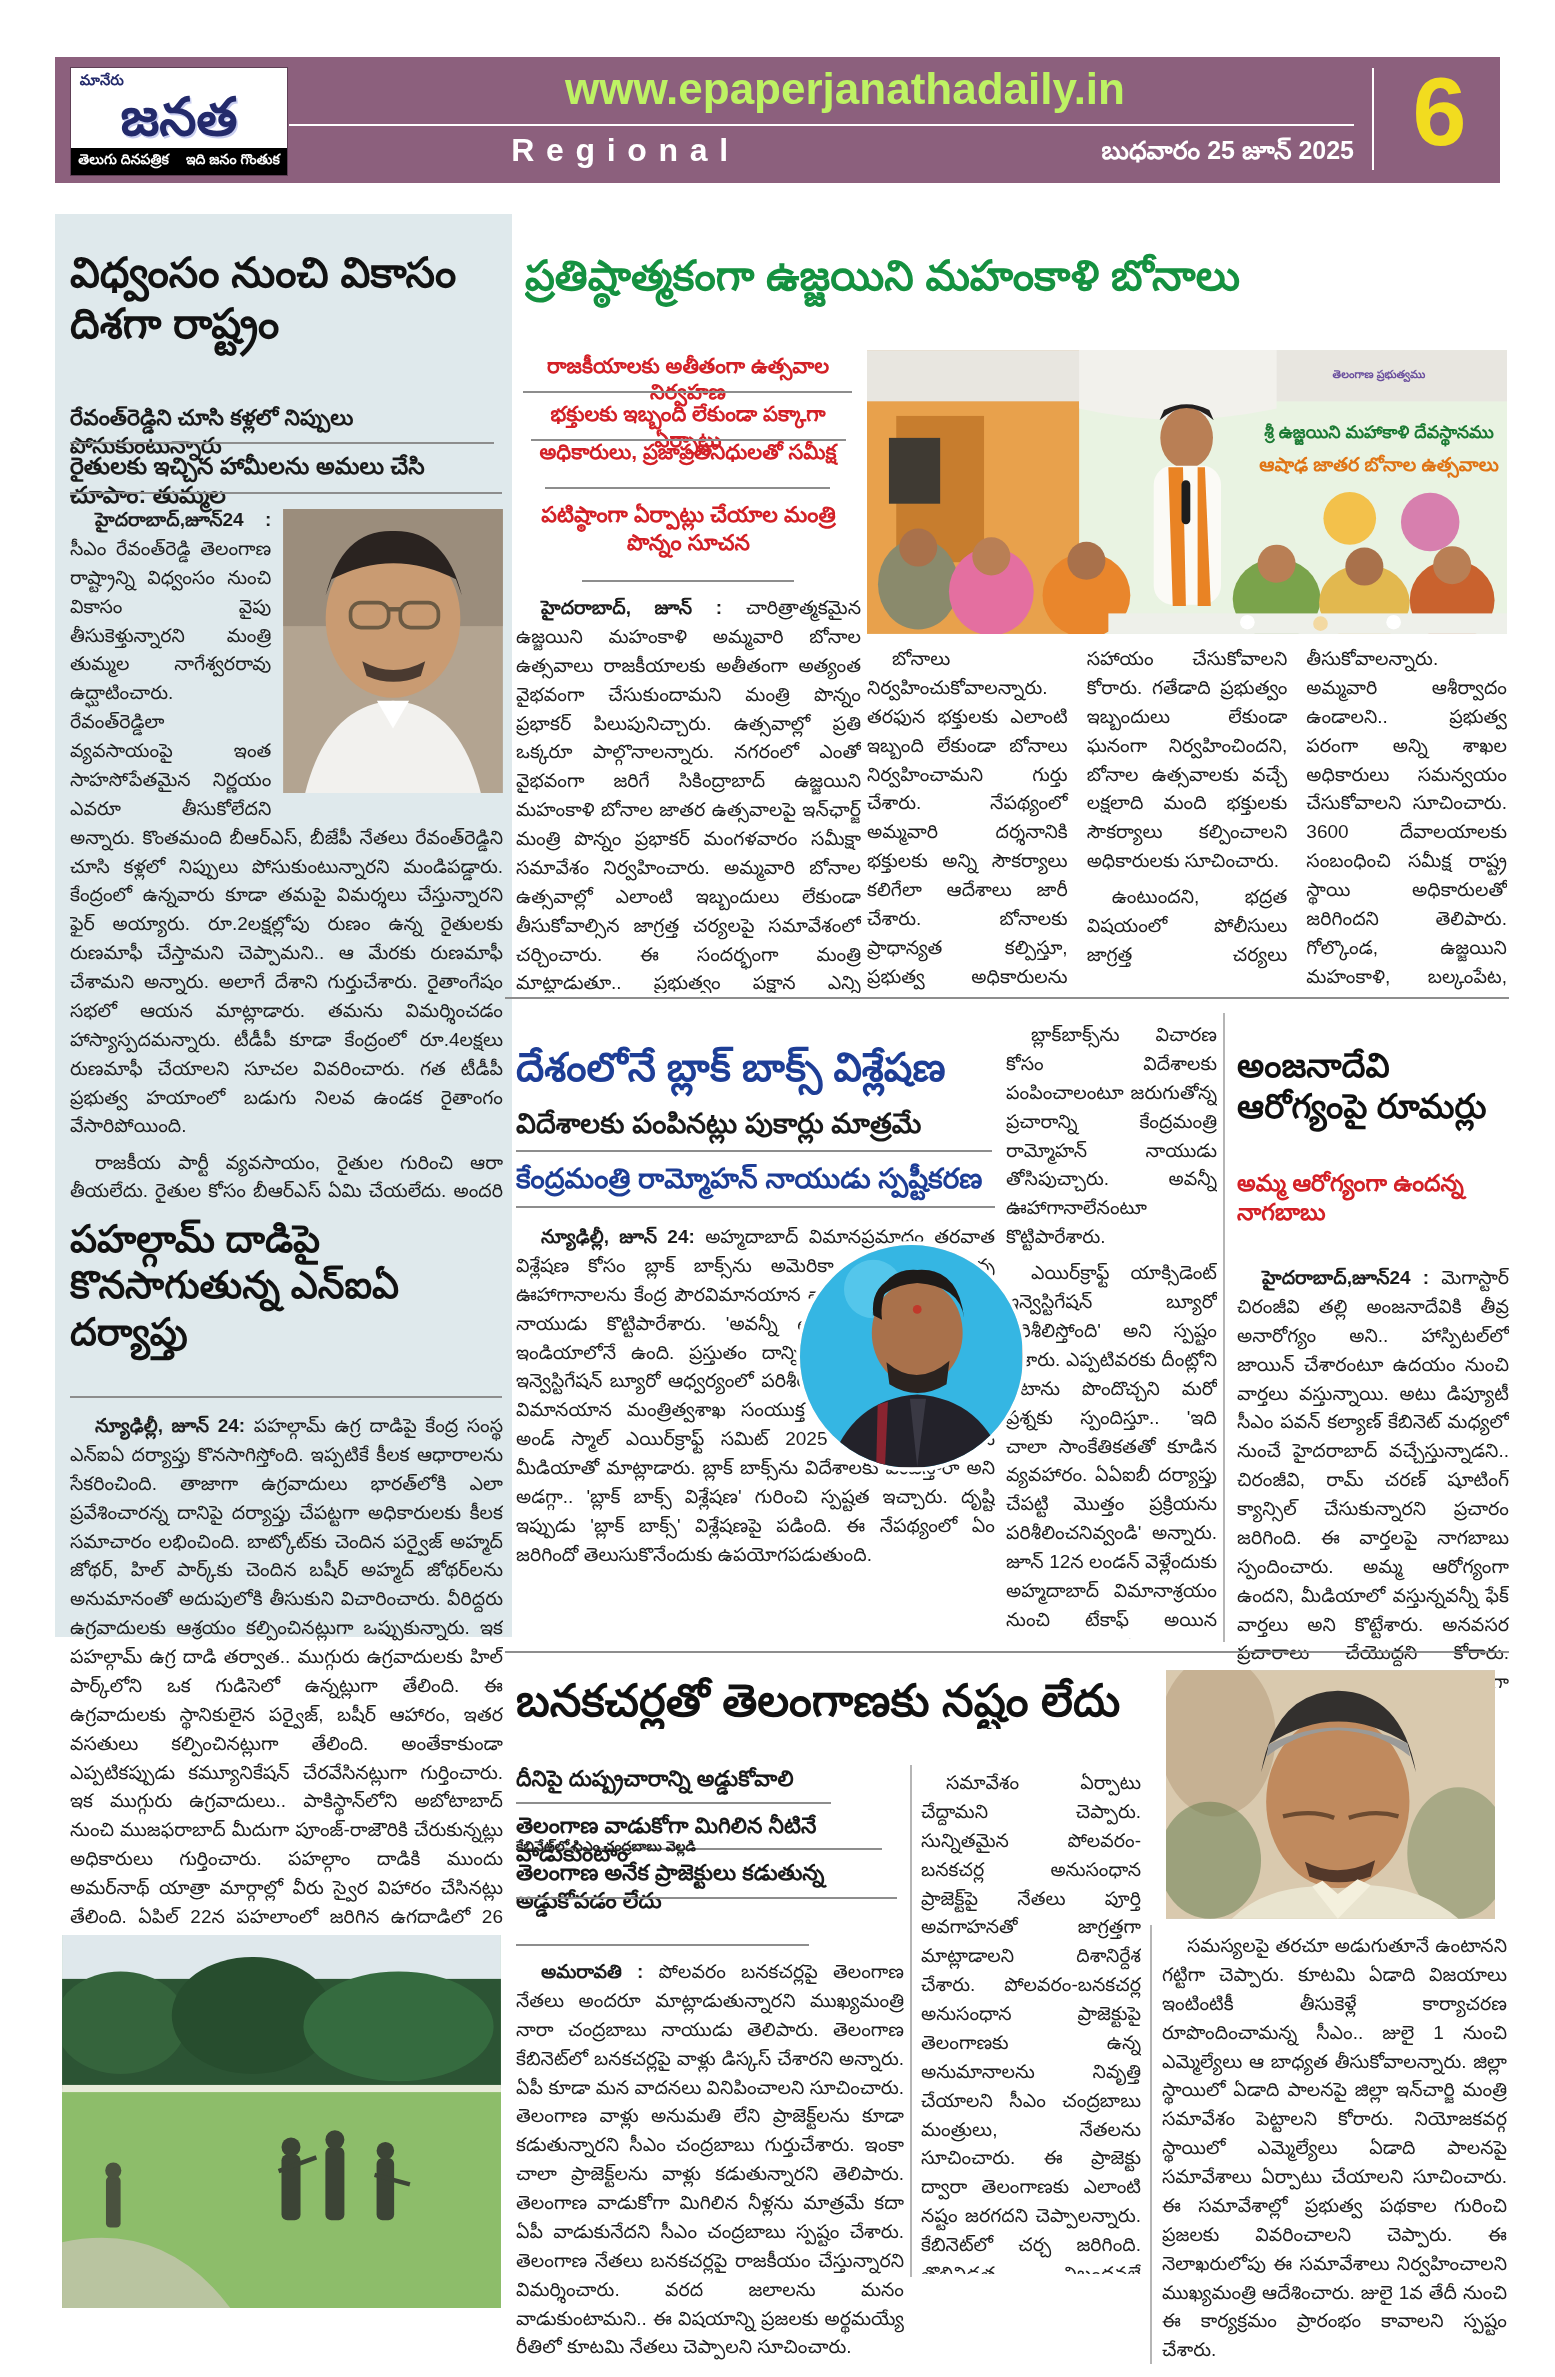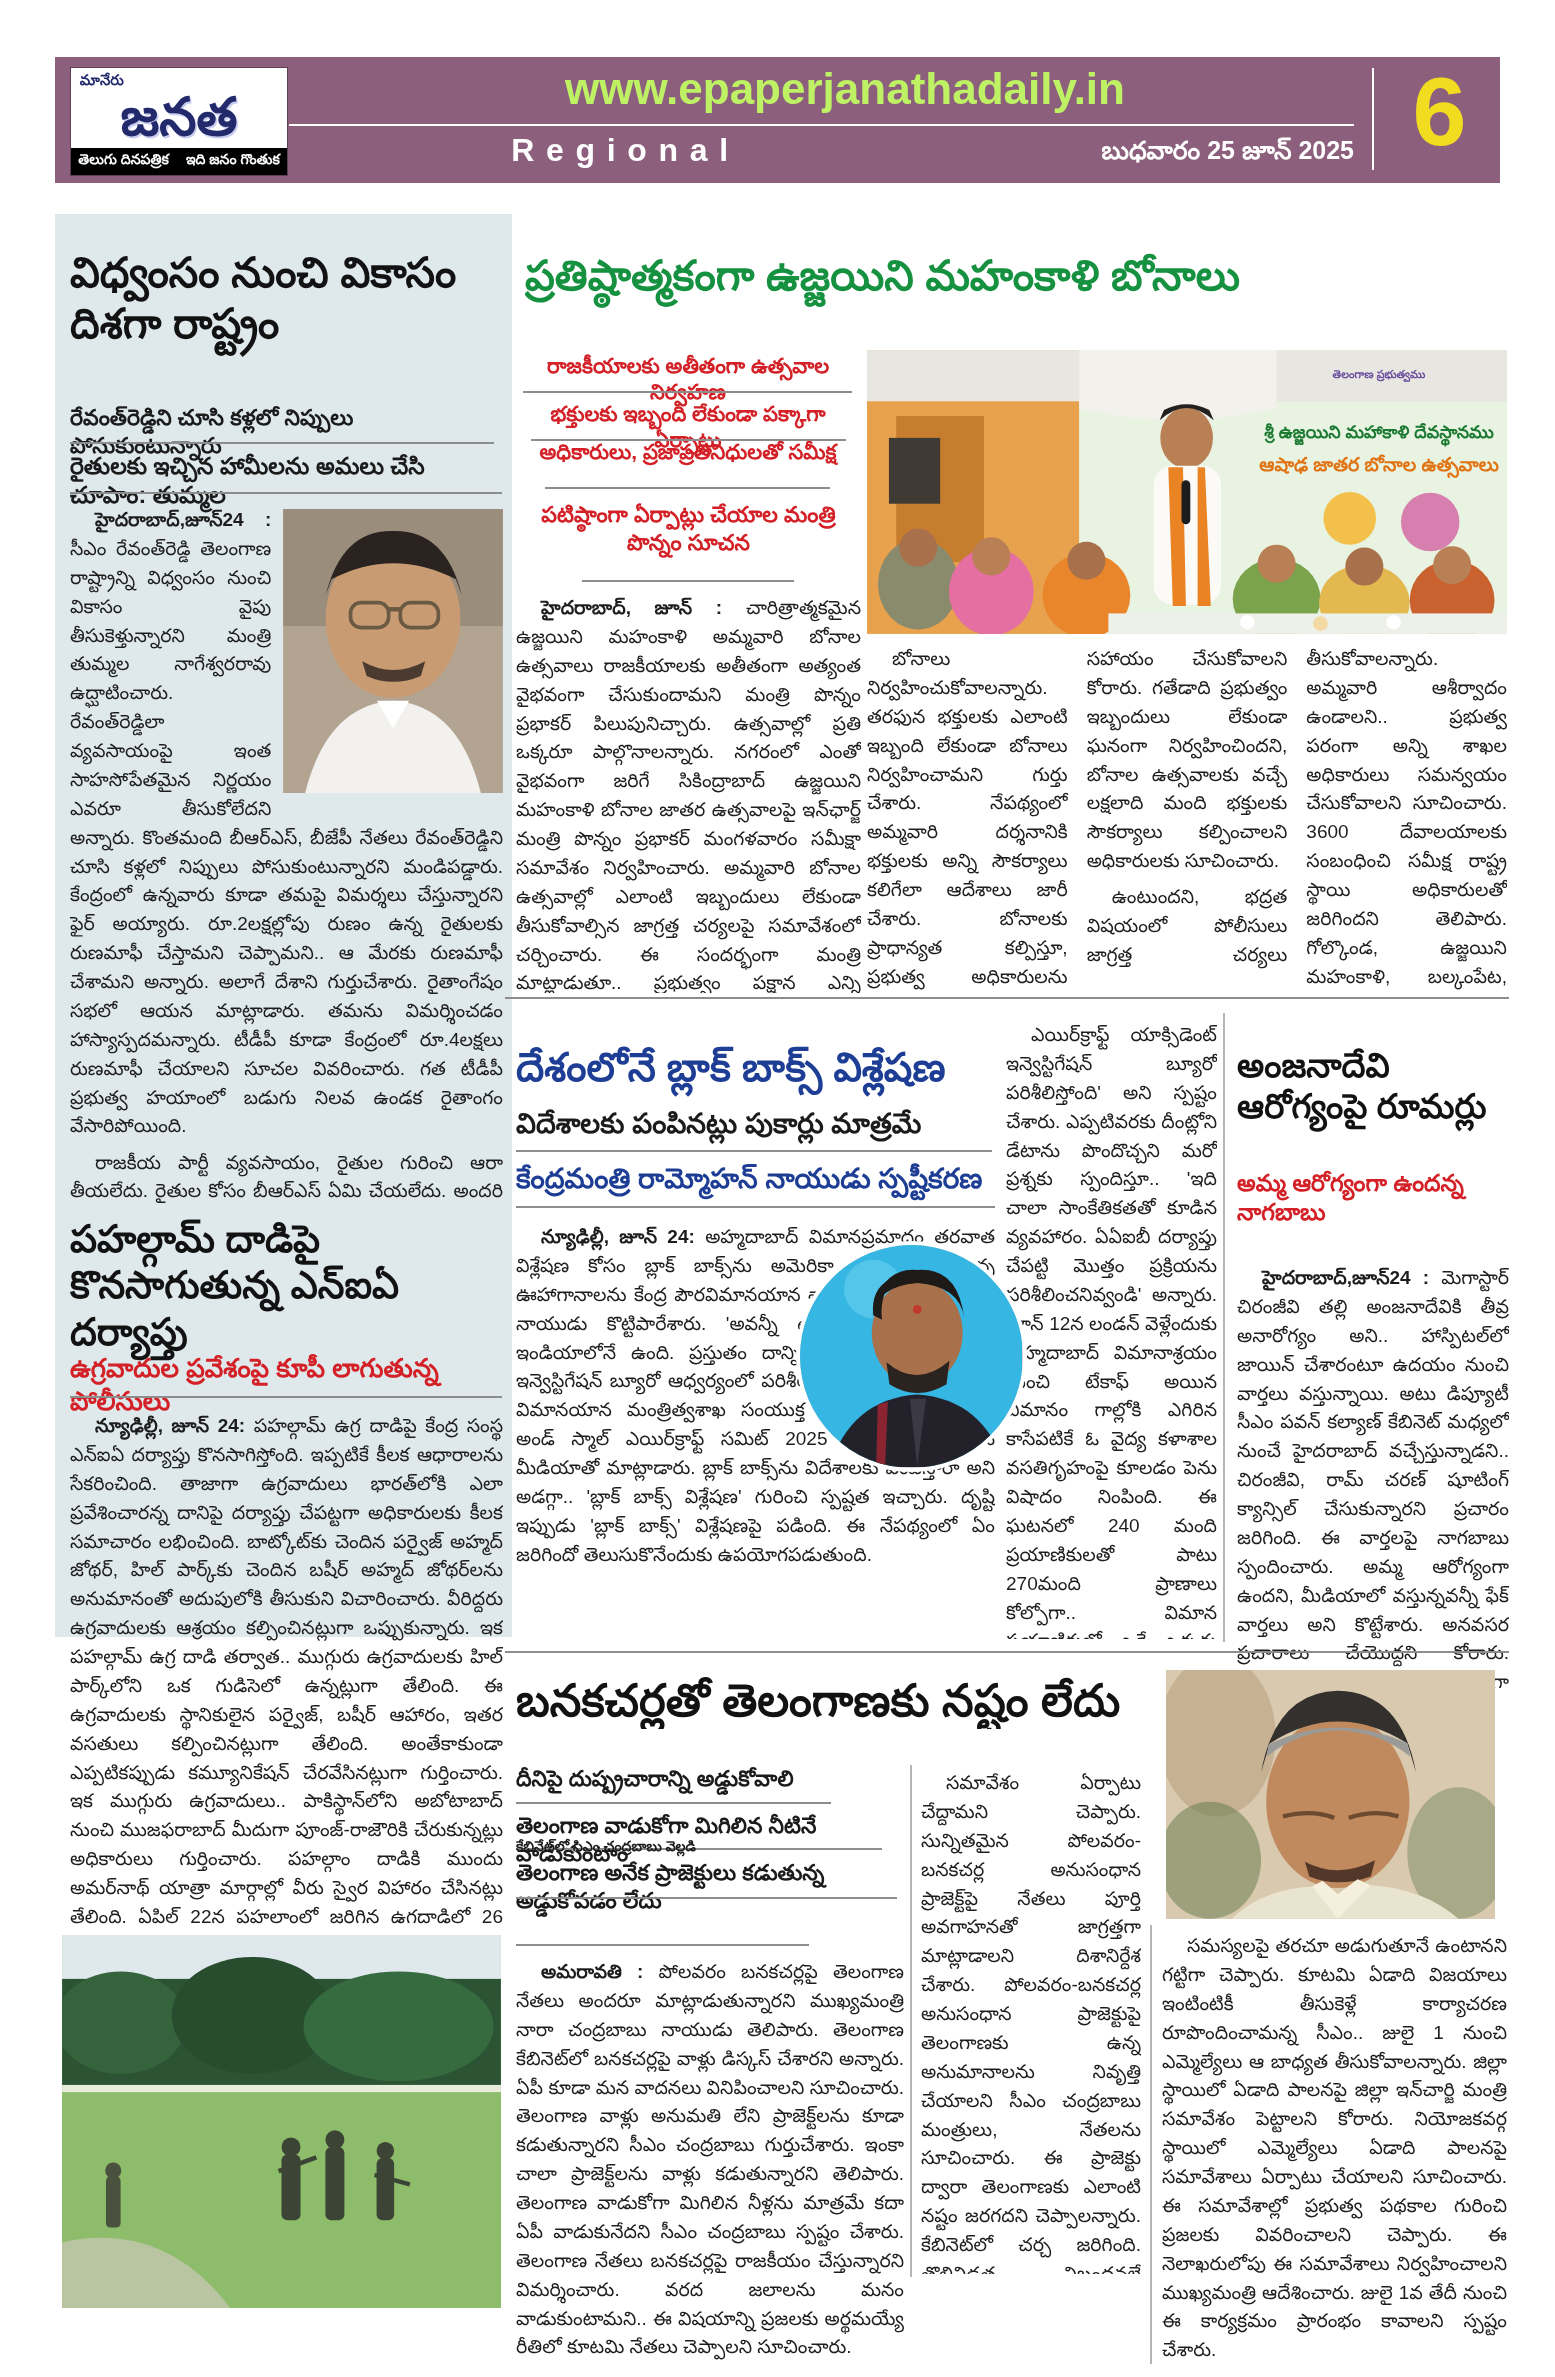--- a/index.html
+++ b/index.html
@@ -84,21 +84,20 @@
         <path d="M108 208 Q150 232 194 208 L188 228 Q150 244 114 228 Z" fill="#4a3a30"></path>
         <path d="M30 388 Q60 268 150 262 Q240 268 270 388 Z" fill="#f2f1ee"></path>
         <path d="M128 262 L150 300 L172 262 Z" fill="#ffffff"></path>
       </svg>
     </div>
     <p><span class="dl">హైదరాబాద్,జూన్24 :</span> <span>సీఎం రేవంత్‌రెడ్డి తెలంగాణ రాష్ట్రాన్ని విధ్వంసం నుంచి వికాసం వైపు తీసుకెళ్తున్నారని మంత్రి తుమ్మల నాగేశ్వరరావు ఉద్ఘాటించారు. రేవంత్‌రెడ్డిలా వ్యవసాయంపై ఇంత సాహసోపేతమైన నిర్ణయం ఎవరూ తీసుకోలేదని అన్నారు. కొంతమంది బీఆర్ఎస్, బీజేపీ నేతలు రేవంత్‌రెడ్డిని చూసి కళ్లలో నిప్పులు పోసుకుంటున్నారని మండిపడ్డారు. కేంద్రంలో ఉన్నవారు కూడా తమపై విమర్శలు చేస్తున్నారని ఫైర్ అయ్యారు. రూ.2లక్షల్లోపు రుణం ఉన్న రైతులకు రుణమాఫీ చేస్తామని చెప్పామని.. ఆ మేరకు రుణమాఫీ చేశామని అన్నారు. అలాగే దేశాని గుర్తుచేశారు. రైతాంగేషం సభలో ఆయన మాట్లాడారు. తమను విమర్శించడం హాస్యాస్పదమన్నారు. టీడీపీ కూడా కేంద్రంలో రూ.4లక్షలు రుణమాఫీ చేయాలని సూచల వివరించారు. గత టీడీపీ ప్రభుత్వ హయాంలో బడుగు నిలవ ఉండక రైతాంగం వేసారిపోయింది.</span></p>
     <p><span>రాజకీయ పార్టీ వ్యవసాయం, రైతుల గురించి ఆరా తీయలేదు. రైతుల కోసం బీఆర్ఎస్ ఏమి చేయలేదు. అందరి ఖాతాల్లో రూ.9000 కోట్లు వేస్తామని చెప్పామని.. అలానే వేశాం అని పేర్కొన్నారు.</span></p>
   </div>
 
   <div class="abs h-black" style="left:70px;top:1216px;width:432px;font-size:38px;">పహల్గామ్ దాడిపై కొనసాగుతున్న ఎన్ఐఏ దర్యాప్తు</div>
-  <div class="abs sub-red" style="left:70px;top:1352px;width:432px;font-size:26px;">ఉగ్రవాదుల ప్రవేశంపై కూపీ లాగుతున్న పోలీసులు</div>
   <div class="abs rule" style="left:70px;top:1396px;width:432px;"></div>
   <div class="abs bt" style="left:70px;top:1412px;width:433px;height:512px;">
     <p><span class="dl">న్యూఢిల్లీ, జూన్ 24:</span> <span>పహల్గామ్ ఉగ్ర దాడిపై కేంద్ర సంస్థ ఎన్ఐఏ దర్యాప్తు కొనసాగిస్తోంది. ఇప్పటికే కీలక ఆధారాలను సేకరించింది. తాజాగా ఉగ్రవాదులు భారత్‌లోకి ఎలా ప్రవేశించారన్న దానిపై దర్యాప్తు చేపట్టగా అధికారులకు కీలక సమాచారం లభించింది. బాట్కోట్‌కు చెందిన పర్వైజ్ అహ్మద్ జోథర్, హిల్ పార్క్‌కు చెందిన బషీర్ అహ్మద్ జోథర్‌లను అనుమానంతో అదుపులోకి తీసుకుని విచారించారు. వీరిద్దరు ఉగ్రవాదులకు ఆశ్రయం కల్పించినట్లుగా ఒప్పుకున్నారు. ఇక పహల్గామ్ ఉగ్ర దాడి తర్వాత.. ముగ్గురు ఉగ్రవాదులకు హిల్ పార్క్‌లోని ఒక గుడిసెలో ఉన్నట్లుగా తేలింది. ఈ ఉగ్రవాదులకు స్థానికులైన పర్వైజ్, బషీర్ ఆహారం, ఇతర వసతులు కల్పించినట్లుగా తేలింది. అంతేకాకుండా ఎప్పటికప్పుడు కమ్యూనికేషన్ చేరవేసినట్లుగా గుర్తించారు. ఇక ముగ్గురు ఉగ్రవాదులు.. పాకిస్థాన్‌లోని అబోటాబాద్ నుంచి ముజఫరాబాద్ మీదుగా పూంజ్-రాజౌరికి చేరుకున్నట్లు అధికారులు గుర్తించారు. పహల్గాం దాడికి ముందు అమర్‌నాథ్ యాత్రా మార్గాల్లో వీరు స్వైర విహారం చేసినట్లు తేలింది. ఏప్రిల్ 22న పహల్గాంలో జరిగిన ఉగ్రదాడిలో 26 మంది పర్యాటకులు ప్రాణాలు కోల్పోయిన విషయం తెలిసిందే. మొత్తంగా ఈ ఘటనపై ఎన్ఐఏ దర్యాప్తు ముమ్మరంగా సాగుతోంది.</span></p>
   </div>
   <div class="abs photo" style="left:62px;top:1935px;width:439px;height:373px;">
     <svg width="439" height="373" viewBox="0 0 600 510">
       <rect width="600" height="510" fill="#9fca7f"></rect>
       <rect x="0" y="0" width="600" height="90" fill="#dfe8ec"></rect>
       <rect x="0" y="60" width="600" height="150" fill="#2c5434"></rect>
       <ellipse cx="80" cy="120" rx="90" ry="70" fill="#35643c"></ellipse>
@@ -190,20 +189,21 @@
   <div class="abs h-blue" style="left:516px;top:1045px;width:483px;font-size:40px;">దేశంలోనే బ్లాక్ బాక్స్ విశ్లేషణ</div>
   <div class="abs sub-dark" style="left:516px;top:1106px;width:479px;font-size:28px;">విదేశాలకు పంపినట్లు పుకార్లు మాత్రమే</div>
   <div class="abs rule" style="left:516px;top:1150px;width:476px;"></div>
   <div class="abs sub-blue" style="left:516px;top:1161px;width:483px;font-size:28px;">కేంద్రమంత్రి రామ్మోహన్ నాయుడు స్పష్టీకరణ</div>
   <div class="abs rule" style="left:516px;top:1206px;width:479px;"></div>
 
   <div class="abs bt" style="left:516px;top:1223px;width:479px;height:416px;">
     <p><span class="dl">న్యూఢిల్లీ, జూన్ 24:</span> <span>అహ్మదాబాద్ విమానప్రమాదం తరవాత విశ్లేషణ కోసం బ్లాక్ బాక్స్‌ను అమెరికా పంపినట్లు వస్తున్న ఊహాగానాలను కేంద్ర పౌరవిమానయాన శాఖ మంత్రి కె.రామ్మోహన్ నాయుడు కొట్టిపారేశారు. 'అవన్నీ ఉహాగానాలే. బ్లాక్ బాక్స్ ఇండియాలోనే ఉంది. ప్రస్తుతం దాన్ని ఎయిర్‌క్రాఫ్ట్ యాక్సిడెంట్ ఇన్వెస్టిగేషన్ బ్యూరో ఆధ్వర్యంలో పరిశీలన జరుగుతోంది' అన్నారు. విమానయాన మంత్రిత్వశాఖ సంయుక్త ఆధ్వర్యంలో హెలికాప్టర్ అండ్ స్మాల్ ఎయిర్‌క్రాఫ్ట్ సమిట్ 2025 సందర్భంగా ఆయన మీడియాతో మాట్లాడారు. బ్లాక్ బాక్స్‌ను విదేశాలకు పంపిస్తారా అని అడగ్గా.. 'బ్లాక్ బాక్స్ విశ్లేషణ' గురించి స్పష్టత ఇచ్చారు. దృష్టి ఇప్పుడు 'బ్లాక్ బాక్స్' విశ్లేషణపై పడింది. ఈ నేపథ్యంలో ఏం జరిగిందో తెలుసుకొనేందుకు ఉపయోగపడుతుంది.</span></p>
   </div>
   <div class="abs bt" style="left:1006px;top:1021px;width:211px;height:618px;">
+    <p>బ్లాక్‌బాక్స్‌ను విచారణ కోసం విదేశాలకు పంపించాలంటూ జరుగుతోన్న ప్రచారాన్ని కేంద్రమంత్రి రామ్మోహన్ నాయుడు తోసిపుచ్చారు. అవన్నీ ఊహాగానాలేనంటూ కొట్టిపారేశారు.</p>
     <p>ఎయిర్‌క్రాఫ్ట్ యాక్సిడెంట్ ఇన్వెస్టిగేషన్ బ్యూరో పరిశీలిస్తోంది' అని స్పష్టం చేశారు. ఎప్పటివరకు దీంట్లోని డేటాను పొందొచ్చని మరో ప్రశ్నకు స్పందిస్తూ.. 'ఇది చాలా సాంకేతికతతో కూడిన వ్యవహారం. ఏఏఐబీ దర్యాప్తు చేపట్టి మొత్తం ప్రక్రియను పరిశీలించనివ్వండి' అన్నారు. జూన్ 12న లండన్ వెళ్లేందుకు అహ్మదాబాద్ విమానాశ్రయం నుంచి టేకాఫ్ అయిన విమానం గాల్లోకి ఎగిరిన కాసేపటికే ఓ వైద్య కళాశాల వసతిగృహంపై కూలడం పెను విషాదం నింపింది. ఈ ఘటనలో 240 మంది ప్రయాణికులతో పాటు 270మంది ప్రాణాలు కోల్పోగా.. విమాన ప్రయాణికుల్లో ఒకే ఒక్కరు ప్రాణాలతో బయటపడ్డారు. ఈ క్రమంలో జూన్ 13న ఎయిమ్స్ విమానం 787 -8 డ్రీమ్‌లైనర్ వెనుక భాగంలో బ్లాక్ బాక్స్‌ను అధికారులు ఘటనా స్థలంలో స్వాధీనం చేసుకున్నారు. బ్లాక్ బాక్స్ విమానంలో ఏం జరిగిందో తెలుసుకొనేందుకు ఉపయోగపడుతుంది.</p>
   </div>
 
   <div class="abs photo" style="left:796px;top:1241px;width:231px;height:231px;border-radius:50%;border:4.4px solid #ffffff;box-sizing:border-box;">
     <svg width="222" height="222" viewBox="0 0 303 303">
       <rect width="303" height="303" fill="#35b6e3"></rect>
       <circle cx="100" cy="60" r="40" fill="#63cdee" opacity="0.7"></circle>
       <ellipse cx="160" cy="120" rx="62" ry="72" fill="#a9714b"></ellipse>
       <path d="M98 100 Q108 30 160 34 Q216 30 224 100 Q218 56 160 52 Q104 56 98 100 Z" fill="#1e1a18"></path>
       <path d="M100 96 Q96 60 124 46 Q108 76 112 102 Z" fill="#1e1a18"></path>

